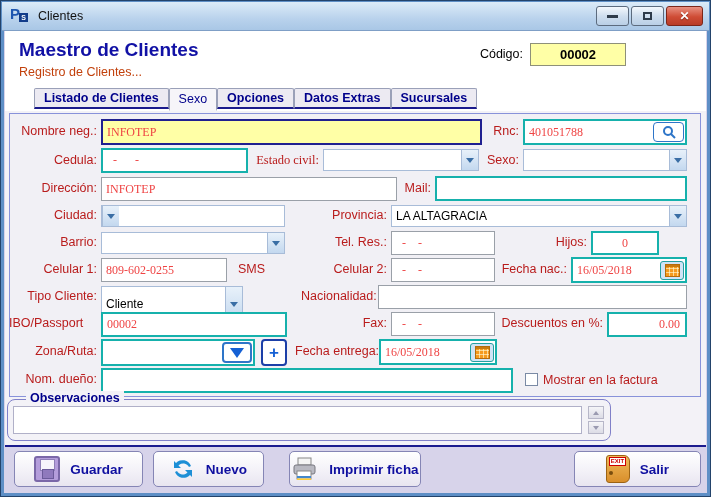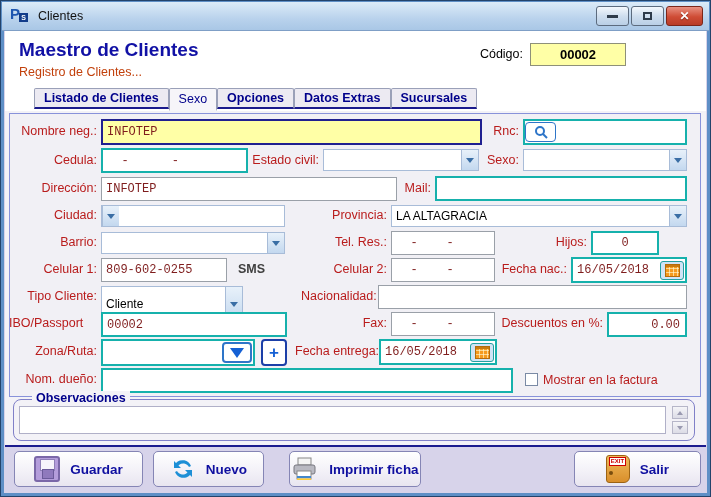--- a/index.html
+++ b/index.html
@@ -34,40 +34,40 @@
   .tab{height:21px;padding:0 9px;background:#eceaf2;border:1px solid #9aa0b8;border-bottom:2px solid #1a1a8c;
     font-size:12.5px;font-weight:bold;color:#00008b;line-height:19px;border-radius:2px 2px 0 0;cursor:pointer;}
   .tab.active{height:23px;background:#f6f5f9;font-weight:normal;border-bottom:2px solid #f6f5f9;line-height:21px;}
   
   .tabpage{position:absolute;left:4px;top:110px;right:4px;height:334px;background:#f3f2f7;}
   .panel{position:absolute;left:8px;top:112px;width:692px;height:284px;background:#f1f0f5;border:1px solid #8892da;}
   .sepline{position:absolute;left:4px;top:444px;right:4px;height:2px;background:#1b1b8e;}
   .lbl{position:absolute;font-size:12.5px;color:#b91c1c;text-align:right;white-space:nowrap;}
   .fld{position:absolute;background:#fff;display:flex;align-items:center;}
   .fld input{flex:1;min-width:0;border:none;outline:none;background:transparent;
-    font-family:Liberation Mono, monospace;font-size:12px;color:#7f1d1d;padding:0 0 0 4px;white-space:pre;}
+    font-family:Liberation Serif, serif;font-size:12px;color:#ef4444;padding:0 0 0 4px;white-space:pre;}
   .teal{border:2px solid #16b1ac;}
   .grayb{border:1px solid #9aa0a8;}
   .yellow{background:#ffffa6;border:2px solid #202090;}
   .combo{position:absolute;background:#fff;border:1px solid #a8bcd8;display:flex;align-items:center;}
   .combo .val{flex:1;font-size:12px;color:#000;padding-left:4px;white-space:nowrap;overflow:hidden;}
   .combo-btn{width:17px;align-self:stretch;border-left:1px solid #a8bcd8;
     background:linear-gradient(#e8f1fa,#c3d8ef);display:flex;align-items:center;justify-content:center;cursor:pointer;}
   .chev{width:0;height:0;border-left:4px solid transparent;border-right:4px solid transparent;border-top:5px solid #3a6ea5;}
   .inbtn{border:1px solid #2e75c8;background:#fff;border-radius:4px;display:flex;align-items:center;justify-content:center;cursor:pointer;}
   .cal-btn{width:24px;height:19px;border:1px solid #24a0a0;border-radius:3px;background:#cfe4f6;
     display:flex;align-items:center;justify-content:center;cursor:pointer;margin-right:1px;}
   .cal-ic{width:15px;height:13px;background:#f59a1d;border:1px solid #b56b0a;
     background-image:linear-gradient(#c87a10 2px,transparent 2px),
       repeating-linear-gradient(90deg,transparent 0 3px,#ffd9 3px 4px),
       repeating-linear-gradient(transparent 0 3px,#ffd9 3px 4px);}
-  .sms{position:absolute;font-size:12.5px;font-weight:bold;color:#404040;cursor:pointer;}
+  .sms{position:absolute;font-size:12.5px;font-weight:normal;color:#b91c1c;cursor:pointer;}
   .chk{position:absolute;width:13px;height:13px;background:#fff;border:1px solid #7a8aa5;cursor:pointer;}
   
-  .obsgroup{position:absolute;left:12px;top:398px;width:682px;height:42px;border:1px solid #8080c8;border-radius:8px;}
+  .obsgroup{position:absolute;left:6px;top:398px;width:604px;height:42px;border:1px solid #8080c8;border-radius:8px;}
   .obslabel{position:absolute;left:18px;top:-9px;padding:0 4px;background:#f3f2f7;
     font-size:12.5px;font-weight:bold;color:#00008b;}
   .obsarea{position:absolute;left:5px;top:6px;right:28px;height:28px;background:#fff;border:1px solid #b0b0c8;}
   .obsarea textarea{width:100%;height:100%;border:none;outline:none;resize:none;background:transparent;
     font-family:"Liberation Sans",sans-serif;font-size:12px;}
   .scrollbtns{position:absolute;right:6px;top:6px;width:16px;height:28px;display:flex;flex-direction:column;gap:2px;}
   .sbtn{flex:1;border:1px solid #b6b6c8;background:linear-gradient(#f5f5f8,#dcdce6);
     display:flex;align-items:center;justify-content:center;}
   .tri-up{width:0;height:0;border-left:3px solid transparent;border-right:3px solid transparent;border-bottom:4px solid #9a9ab0;}
   .tri-dn{width:0;height:0;border-left:3px solid transparent;border-right:3px solid transparent;border-top:4px solid #9a9ab0;}
@@ -125,33 +125,34 @@
 
   <div class="tabpage"></div>
   <div class="panel"></div>
 
   <div class="lbl" style="left:8px;top:123px;width:88px;">Nombre neg.:</div>
   <div class="fld yellow" style="left:100px;top:118px;width:381px;height:26px;">
     <input value="INFOTEP" style="">
   </div>
   <div class="lbl" style="left:484px;top:123px;width:34px;">Rnc:</div>
   <div class="fld teal" style="left:522px;top:118px;width:164px;height:26px;">
+    <input value="401051788" style="">
     <div class="inbtn" style="width:31px;height:20px;margin-right:1px;">
       <svg width="14" height="14" viewBox="0 0 14 14">
         <circle cx="6" cy="6" r="4" fill="none" stroke="#2e75c8" stroke-width="2"></circle>
         <line x1="9" y1="9" x2="13" y2="13" stroke="#2e75c8" stroke-width="2"></line>
       </svg>
     </div>
   </div>
 
   <div class="lbl" style="left:8px;top:152px;width:88px;">Cedula:</div>
   <div class="fld teal" style="left:100px;top:147px;width:147px;height:25px;">
     <input value="  -      -" style="">
   </div>
-  <div class="lbl" style="left:248px;top:152px;width:70px;">Estado civil:</div>
+  <div class="lbl" style="left:248px;top:152px;width:70px;font-family:Liberation Serif, serif;">Estado civil:</div>
   <div class="combo" style="left:322px;top:148px;width:156px;height:22px;">
     <span class="val"></span>
     <span class="combo-btn">
         <span class="chev"></span>
       </span>
   </div>
   <div class="lbl" style="left:478px;top:152px;width:40px;">Sexo:</div>
   <div class="combo" style="left:522px;top:148px;width:164px;height:22px;">
     <span class="val"></span>
     <span class="combo-btn">

